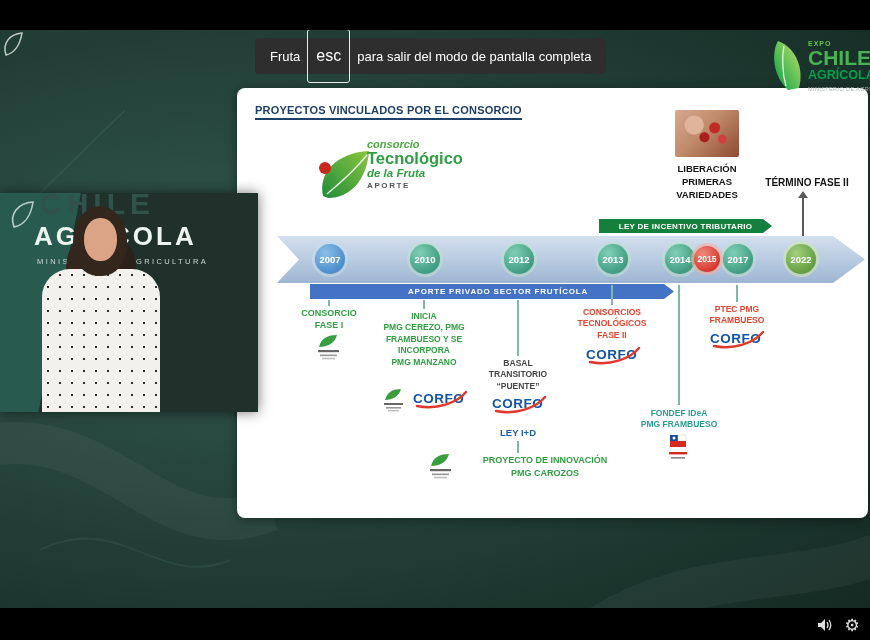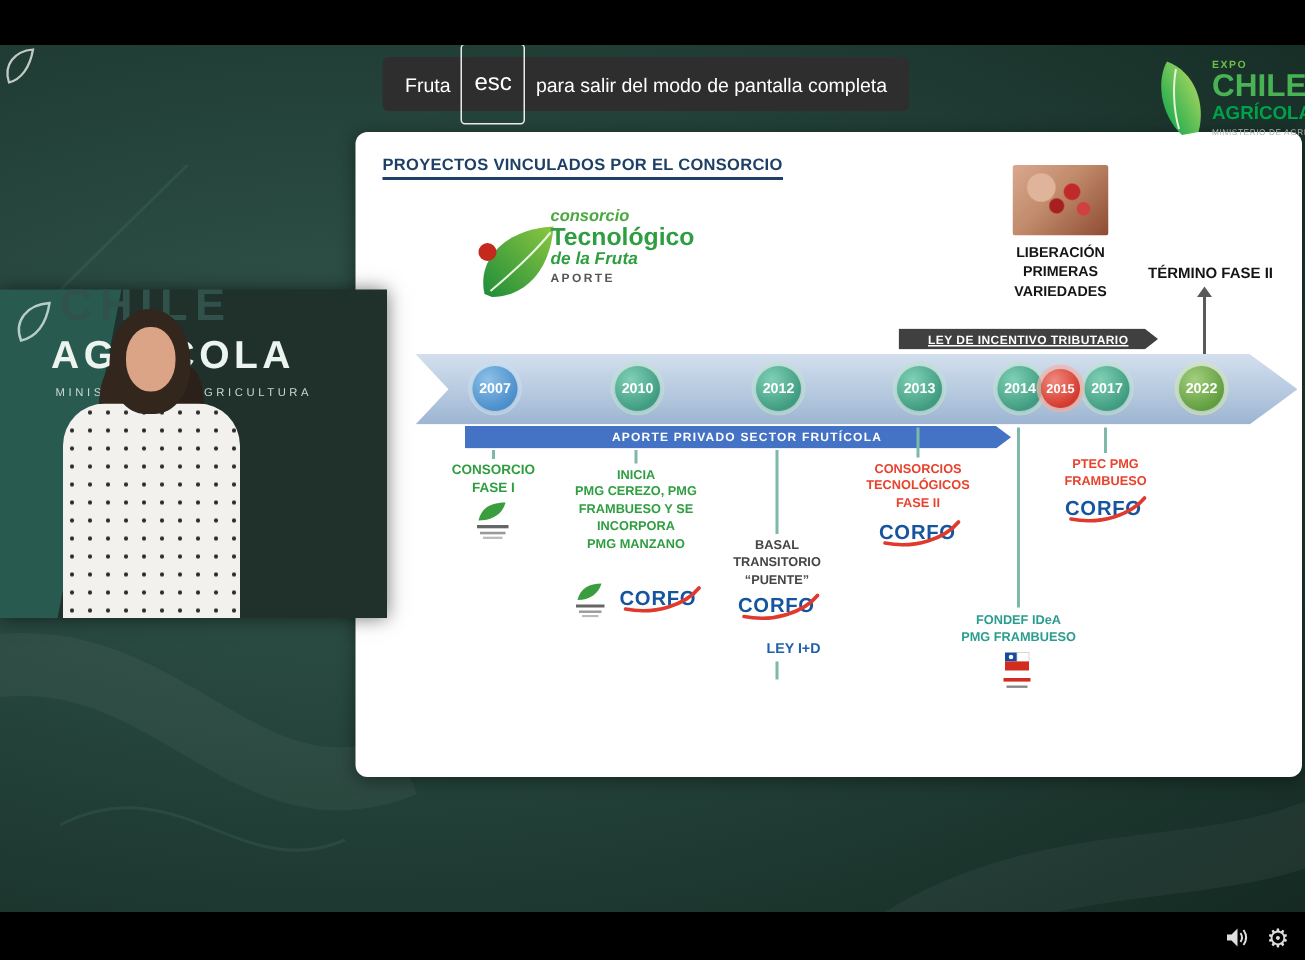--- a/index.html
+++ b/index.html
@@ -63,24 +63,24 @@
            radial-gradient(circle at 30% 32%, #e0b49a 9px, transparent 10px),
            linear-gradient(135deg,#d9a88f 0%, #c08a6a 45%, #8e4a33 100%);}
   .liberacion{position:absolute;left:418px;top:75px;width:104px;text-align:center;
               font-size:9.5px;font-weight:800;color:#141414;white-space:pre-line;line-height:1.5;}
   .termino{position:absolute;left:510px;top:89px;width:120px;text-align:center;
            font-size:10px;font-weight:800;color:#141414;}
   .termino-head{position:absolute;left:561px;top:103px;width:0;height:0;
                 border-left:5px solid transparent;border-right:5px solid transparent;
                 border-bottom:7px solid #5a5a5a;}
   .termino-line{position:absolute;left:565px;top:109px;width:2px;height:40px;background:#5a5a5a;}
-  .ley-banner{position:absolute;left:362px;top:131px;width:173px;height:14px;background:#404040;
+  .ley-banner{position:absolute;left:362px;top:131px;width:173px;height:14px;background:#15803d;
               clip-path:polygon(0 0, calc(100% - 9px) 0, 100% 50%, calc(100% - 9px) 100%, 0 100%);
               color:#fff;font-size:8px;font-weight:700;display:flex;align-items:center;
-              justify-content:center;letter-spacing:.3px;text-decoration:underline;}
+              justify-content:center;letter-spacing:.3px;}
   .band{position:absolute;left:40px;top:148px;width:588px;height:47px;
         background:linear-gradient(180deg,#d3dfee 0%,#b3c7de 60%,#9db5d2 100%);
         clip-path:polygon(0 0, 556px 0, 100% 50%, 556px 100%, 0 100%, 22px 50%);}
   .yr{position:absolute;top:156px;width:30px;height:30px;border-radius:50%;display:flex;
       align-items:center;justify-content:center;font-size:9.5px;font-weight:700;color:#fff;}
   .yr-blue{background:radial-gradient(circle at 35% 30%, #8cc0e8, #4a8ecb 72%);
            box-shadow:0 0 0 3px rgba(200,222,242,.65),0 1px 3px rgba(0,0,0,.3);}
   .yr-teal{background:radial-gradient(circle at 35% 30%, #7fd0b5, #3f9c80 72%);
            box-shadow:0 0 0 3px rgba(190,228,214,.65),0 1px 3px rgba(0,0,0,.3);}
   .yr-red{width:26px;height:26px;top:158px;z-index:2;
@@ -97,21 +97,21 @@
   .vline{position:absolute;width:2px;background:#7db8a9;}
   .vl2007{left:91px;top:212px;height:6px;}
   .vl2010{left:186px;top:212px;height:9px;}
   .vl2012{left:280px;top:212px;height:56px;}
   .vl2012b{left:280px;top:353px;height:12px;}
   .vl2013{left:374px;top:197px;height:20px;}
   .vl2014{left:441px;top:197px;height:120px;}
   .vl2017{left:499px;top:197px;height:17px;}
   .lbl{position:absolute;text-align:center;font-weight:800;white-space:pre-line;line-height:1.35;}
   .lbl-green{color:#2f9e41;} .lbl-red{color:#e8432e;} .lbl-dark{color:#454545;}
-  .lbl-teal{color:#2a9d8f;} .lbl-blue{color:#1f5fa8;text-align:right;}
+  .lbl-teal{color:#2a9d8f;} .lbl-blue{color:#1f5fa8;}
   .lbl2007{left:50px;top:219px;width:84px;font-size:9px;}
   .lbl2010{left:134px;top:223px;width:106px;font-size:8.5px;}
   .lbl2012{left:241px;top:270px;width:80px;font-size:8.5px;}
   .lblley{left:252px;top:339px;width:58px;font-size:9.5px;}
   .lbl2013{left:328px;top:219px;width:94px;font-size:8.5px;}
   .lbl2014{left:396px;top:320px;width:92px;font-size:8.5px;}
   .lbl2017{left:460px;top:216px;width:80px;font-size:8.5px;}
   .corfo{position:absolute;width:60px;height:20px;}
   .corfo-t{position:absolute;left:4px;top:2px;font-size:13.5px;font-weight:800;color:#15549e;letter-spacing:.5px;}
   .corfo-s{position:absolute;left:0;top:0;}
@@ -272,20 +272,30 @@
 
     <svg class="gob" width="24" height="34">
       <rect x="4" y="2" width="8" height="6" fill="#1a49a0"></rect>
       <rect x="12" y="2" width="8" height="6" fill="#fff" stroke="#ccc" stroke-width="0.5"></rect>
       <rect x="4" y="8" width="16" height="6" fill="#d32b1e"></rect>
       <circle cx="8" cy="5" r="1.5" fill="#fff"></circle>
       <rect x="3" y="19" width="18" height="2.4" fill="#d32b1e"></rect>
       <rect x="5" y="24" width="14" height="1.6" fill="#888"></rect>
     </svg>
 
+    <div class="proyecto-row">
+      <svg width="27" height="30">
+        <path d="M4,14 C6,5 13,2 22,2 C20,10 13,14 4,14 Z" fill="#3a9e3f"></path>
+        <rect x="3" y="17" width="21" height="2.2" fill="#666"></rect>
+        <rect x="5" y="21.5" width="17" height="1.7" fill="#999"></rect>
+        <rect x="7" y="24.8" width="13" height="1.5" fill="#bbb"></rect>
+      </svg>
+      <div class="proyecto-txt">PROYECTO DE INNOVACIÓN
+PMG CAROZOS</div>
+    </div>
   </div>
 
   <div class="webcam">
     <div class="wc-band"></div>
     <svg class="wc-leaf" width="28" height="32">
       <path d="M6,28 C1,15 10,4 25,3 C23,17 16,26 6,28 Z" fill="none" stroke="#cfe3dc" stroke-width="1.6"></path>
     </svg>
     <div class="wc-chile">CHILE</div>
     <div class="wc-agricola">AGRÍCOLA</div>
     <div class="wc-ministerio">MINISTERIO DE AGRICULTURA</div>

